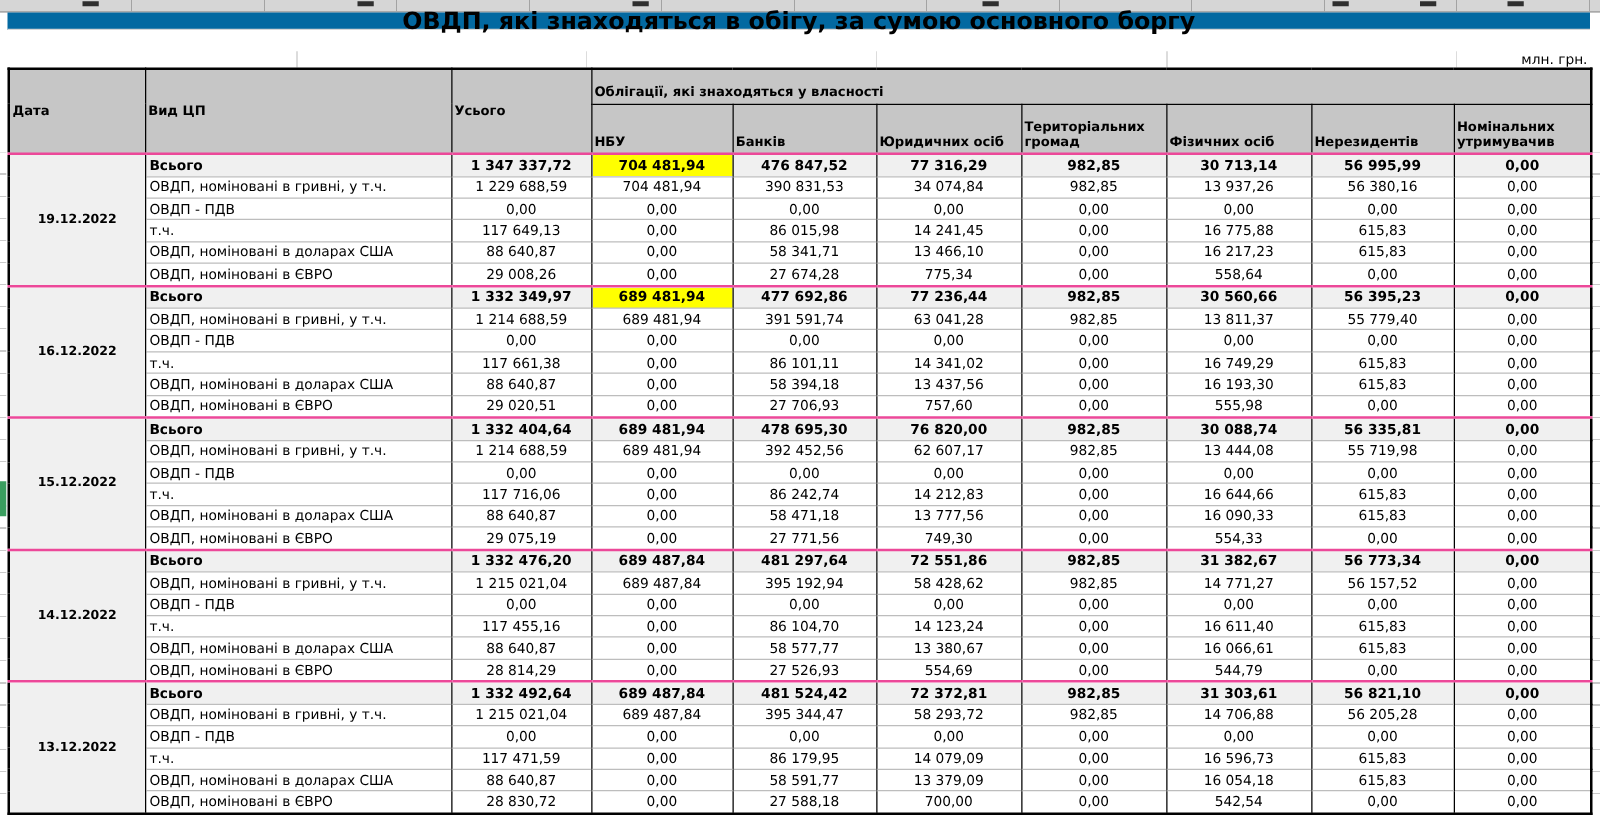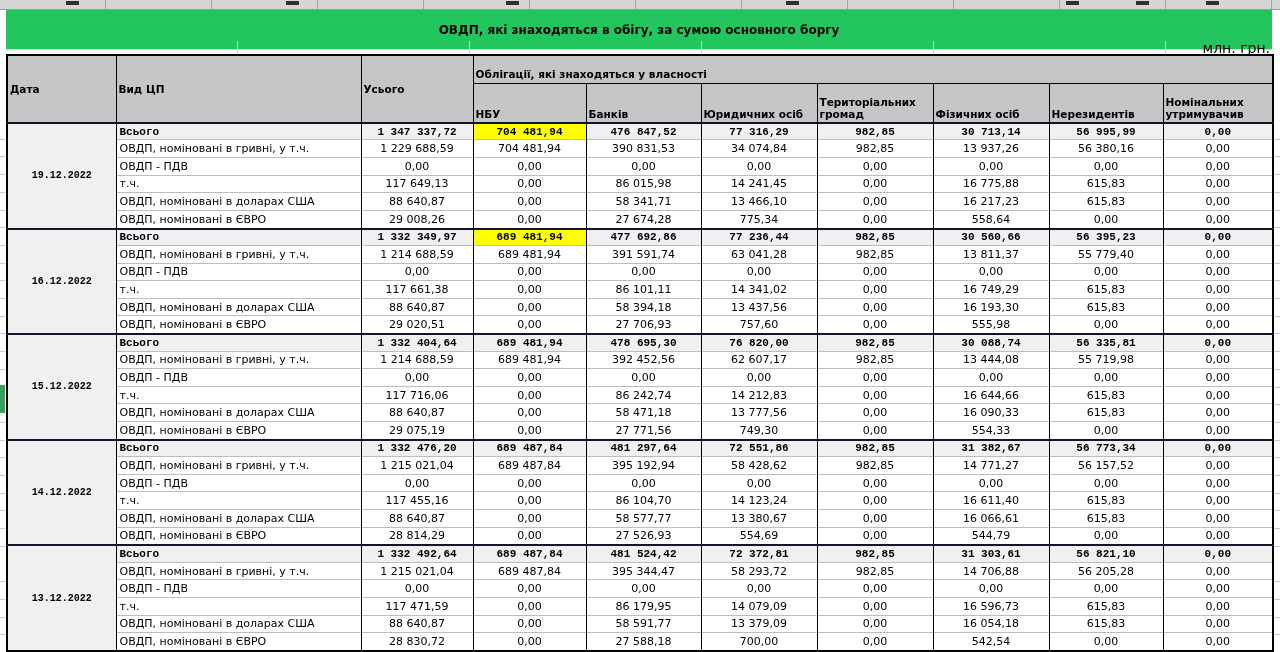--- a/index.html
+++ b/index.html
@@ -18,28 +18,28 @@
   .top-strip .mark{position:absolute;top:1px;height:4px;width:13px;background:#2f2f2f;}
   
   .side-strip{
     position:absolute;top:122px;height:530px;background:#fff;
     background-image:repeating-linear-gradient(to bottom,transparent 0 16.7px,#c9c9c9 16.7px 17.7px);
   }
   .side-strip.left{left:0;width:5px;}
   .side-strip.right{left:1273px;width:7px;}
   .green-marker{position:absolute;left:0;top:385px;width:5px;height:28px;background:var(--green,#3a9e5f);}
   .title-band{
-    position:absolute;left:6px;top:10px;width:1266px;height:40px;background:#22c55e;
+    position:absolute;left:6px;top:10px;width:1266px;height:14px;background:#0369a1;
     display:flex;align-items:center;justify-content:center;
-    font-size:12px;font-weight:bold;border-bottom:1px solid #d6d6d6;box-sizing:border-box;
+    font-size:19px;font-weight:bold;border-bottom:1px solid #d6d6d6;box-sizing:border-box;
   }
   .units-band{
     position:absolute;left:6px;top:41px;width:1266px;height:13px;
     display:flex;align-items:center;justify-content:flex-end;
-    font-size:14px;box-sizing:border-box;padding-right:2px;
+    font-size:11px;box-sizing:border-box;padding-right:2px;
     background-image:repeating-linear-gradient(to right,transparent 0 231px,#dcdcdc 231px 232px);
   }
   table.main{
     position:absolute;left:6px;top:54px;width:1266px;height:598px;
     border-collapse:collapse;table-layout:fixed;
     font-size:11px;
     border:2px solid #000;
   }
   thead th{
     background:var(--header-fill,#c6c6c6);
@@ -51,21 +51,21 @@
   thead tr.group-row{height:28px;}
   thead tr.cols-row{height:40px;}
   tbody td{
     border-left:1px solid #000;border-right:1px solid #000;
     border-top:1px solid #bdbdbd;
     text-align:center;vertical-align:middle;
     white-space:nowrap;overflow:hidden;
     padding:0 2px;background:#fff;
   }
   tbody tr.total-row td{
-    border-top:2px solid #0f172a;font-weight:bold;background:var(--total-fill,#f0f0f0);font-family:Liberation Mono, monospace;
+    border-top:2px solid #ec4899;font-weight:bold;background:var(--total-fill,#f0f0f0);
   }
   tbody td.label-cell{text-align:left;padding-left:3px;}
   tbody td.date-cell{background:var(--total-fill,#f0f0f0);font-size:10px;font-weight:normal;}
   tbody td.highlight{background:var(--hl,#ffff00) !important;}
 </style>
 </head>
 <body>
 
 <div class="top-strip">
   <span class="mark" style="left:66px"></span>

